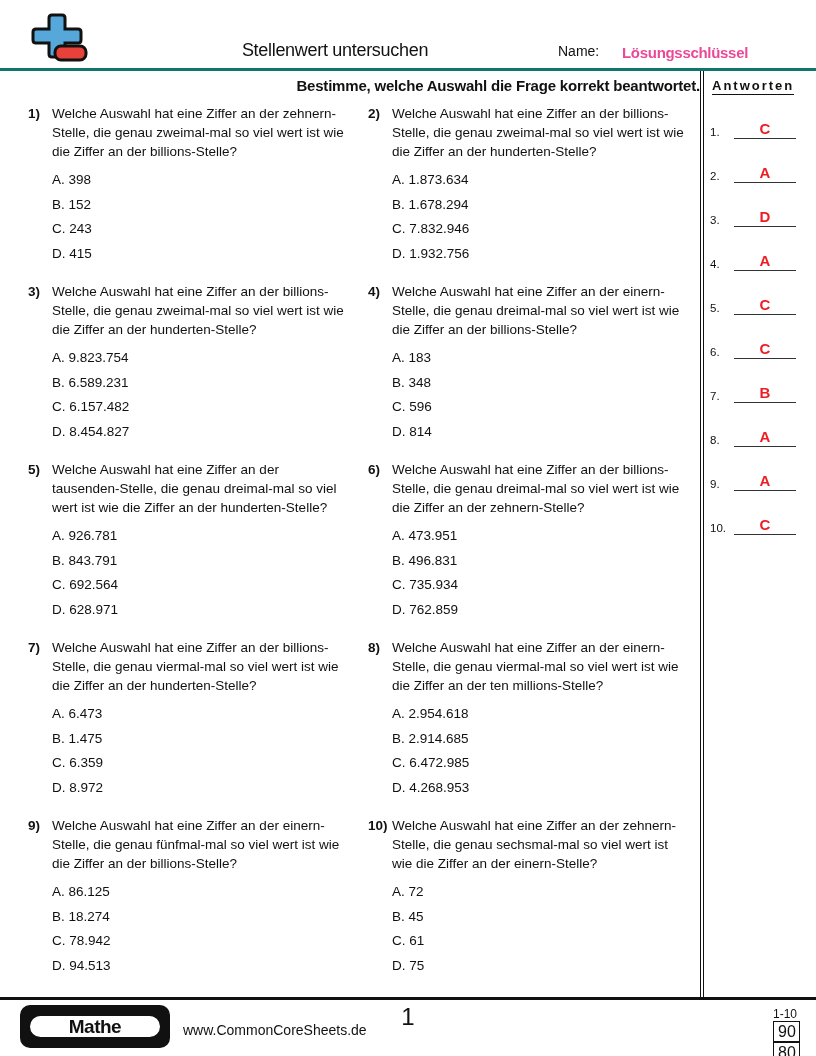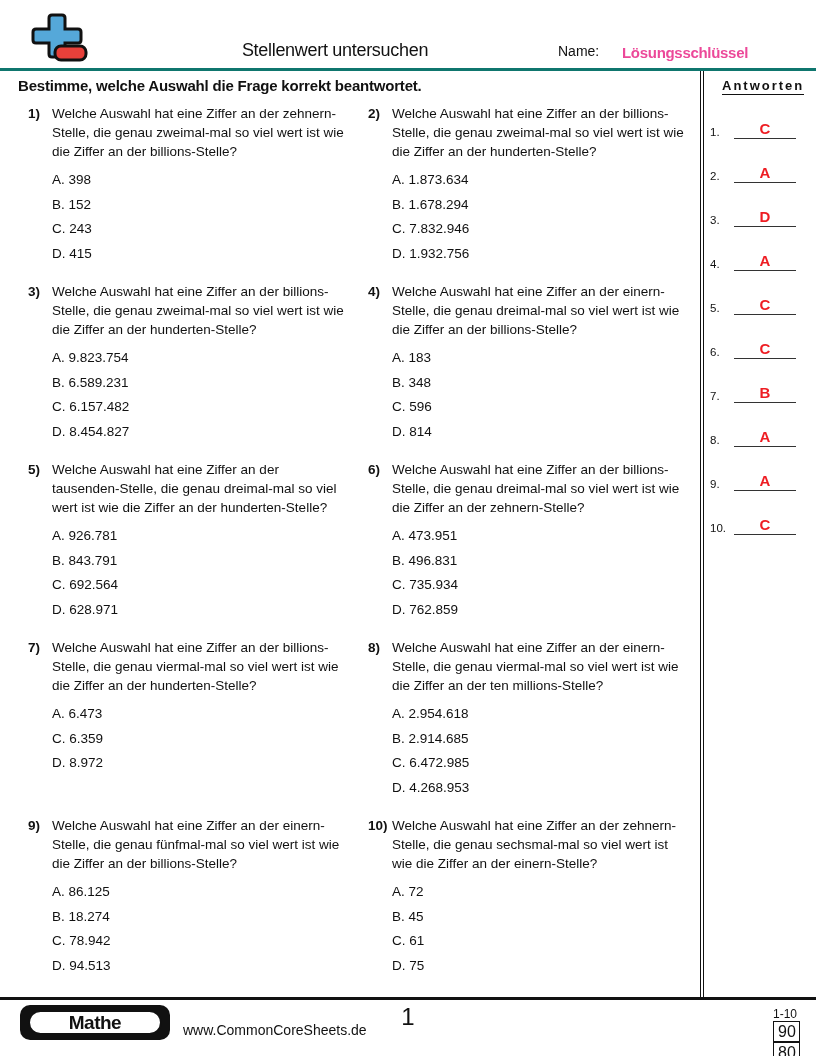--- a/index.html
+++ b/index.html
@@ -12,44 +12,44 @@
   .logo { position:absolute; left:30px; top:12px; z-index:2; }
   .page-title { position:absolute; left:200px; bottom:7px; width:270px; text-align:center;
     font-size:18px; letter-spacing:-0.3px; }
   .name-label { position:absolute; left:558px; bottom:9px; font-size:14px; }
   .answer-key { position:absolute; left:622px; bottom:7px; font-size:15px; font-weight:bold;
     color:#ec4899; letter-spacing:-0.3px; }
 
   
   .main { flex:1 1 auto; display:flex; min-height:0; }
   .left-area { flex:1 1 auto; }
-  .instruction { padding:6px 0 0 18px; font-size:15px; font-weight:bold; letter-spacing:-0.2px; }
+  .instruction { padding:6px 0 0 18px; font-size:15px; font-weight:bold; letter-spacing:-0.2px;text-align:right; }
 
   .q-grid { display:grid; grid-template-columns:340px 1fr; grid-auto-rows:178px;
     padding:10px 0 0 28px; }
   .q-head { display:flex; }
   .q-num { width:24px; flex:0 0 auto; font-weight:bold; font-size:13.5px; line-height:19px; }
   .q-text { width:294px; font-size:13.5px; line-height:19px; }
   .options { margin:11px 0 0 24px; }
   .option { font-size:13.5px; margin-bottom:9.5px; }
 
   
   .answers-col { flex:0 0 116px; border-left:1.5px solid #111; }
   .answers-inner { height:100%; border-left:1.5px solid #111; margin-left:2px; padding:5px 0 0 6px; }
   .answers-title { display:inline-block; font-size:13px; font-weight:bold; letter-spacing:2px;
-    border-bottom:1.5px solid #111; padding-bottom:1px; margin-left:12px; }
+    border-bottom:1.5px solid #111; padding-bottom:1px; margin-left:2px; }
   .ans-rows { margin-top:0; }
   .ans-row { height:44px; display:flex; align-items:flex-end; }
   .ans-num { width:24px; flex:0 0 auto; font-size:11.5px; padding-bottom:1px; }
   .ans-line { width:62px; border-bottom:1.8px solid #333; text-align:center;
     font-size:15px; font-weight:bold; color:#ee1d23; padding-bottom:2px; line-height:14px; }
 
   
   .footer { flex:0 0 59px; border-top:3px solid #111; position:relative; }
-  .brand-badge { position:absolute; left:20px; top:5px; width:150px; height:35px;
+  .brand-badge { position:absolute; left:20px; top:5px; width:150px; height:43px;
     background:#111; border-radius:10px; display:flex; align-items:center; justify-content:center; }
   .brand-pill { width:134px; height:25px; background:#fff; border:2px solid #111; border-radius:999px;
     display:flex; align-items:center; justify-content:center; font-size:19px; font-weight:bold;
     letter-spacing:-0.5px; }
   .website { position:absolute; left:183px; top:22px; font-size:14px; }
   .page-number { position:absolute; left:0; right:0; top:3px; text-align:center; font-size:24px; }
   .score-strip { position:absolute; right:14px; top:7px; display:flex; align-items:center;flex-direction:column; }
   .score-label { font-size:12px; margin-right:5px; }
   .score-cell { width:27px; height:21px; border:1.2px solid #111; margin-left:-1.2px;
     display:flex; align-items:center; justify-content:center; font-size:16px; background:#fff; }
@@ -156,20 +156,21 @@
           </div>
         </div>
 
         <div class="question">
           <div class="q-head">
               <span class="q-num">7)</span>
               <span class="q-text">Welche Auswahl hat eine Ziffer an der billions-Stelle, die genau viermal-mal so viel wert ist wie die Ziffer an der hunderten-Stelle?</span>
             </div>
           <div class="options">
             <div class="option">A. 6.473</div>
+            <div class="option">B. 1.475</div>
             <div class="option">C. 6.359</div>
             <div class="option">D. 8.972</div>
           </div>
         </div>
 
         <div class="question">
           <div class="q-head">
               <span class="q-num">8)</span>
               <span class="q-text">Welche Auswahl hat eine Ziffer an der einern-Stelle, die genau viermal-mal so viel wert ist wie die Ziffer an der ten millions-Stelle?</span>
             </div>

